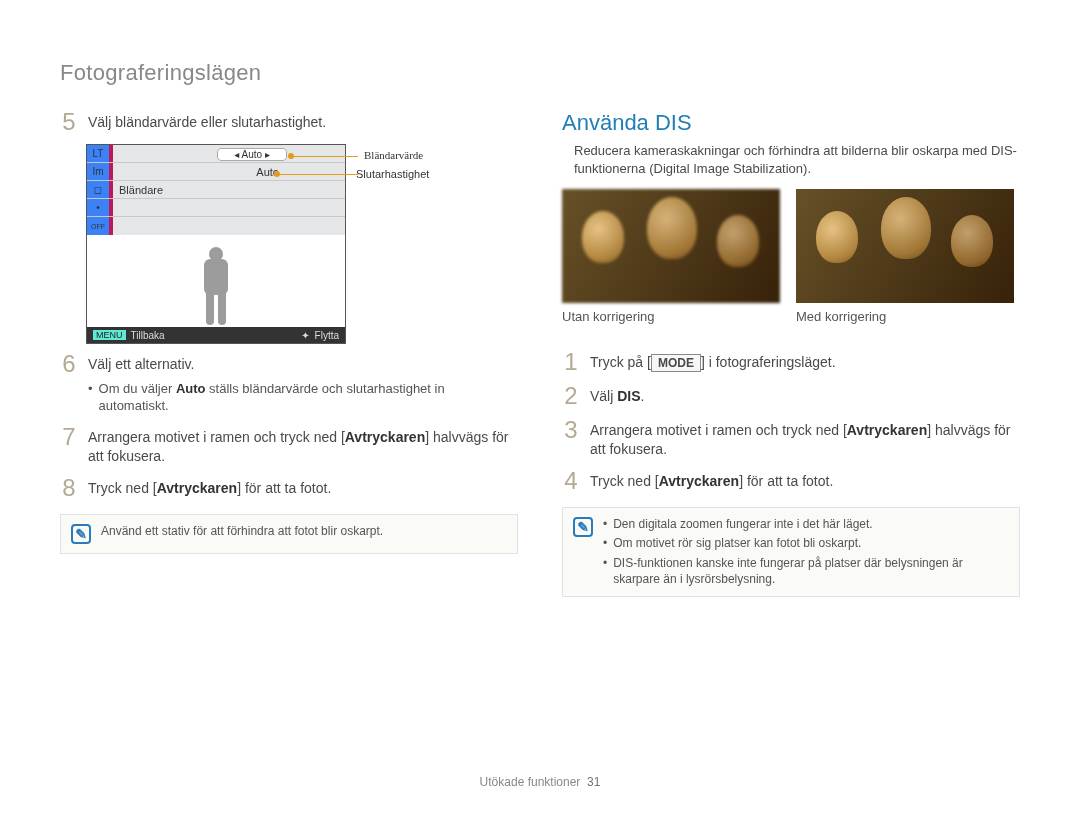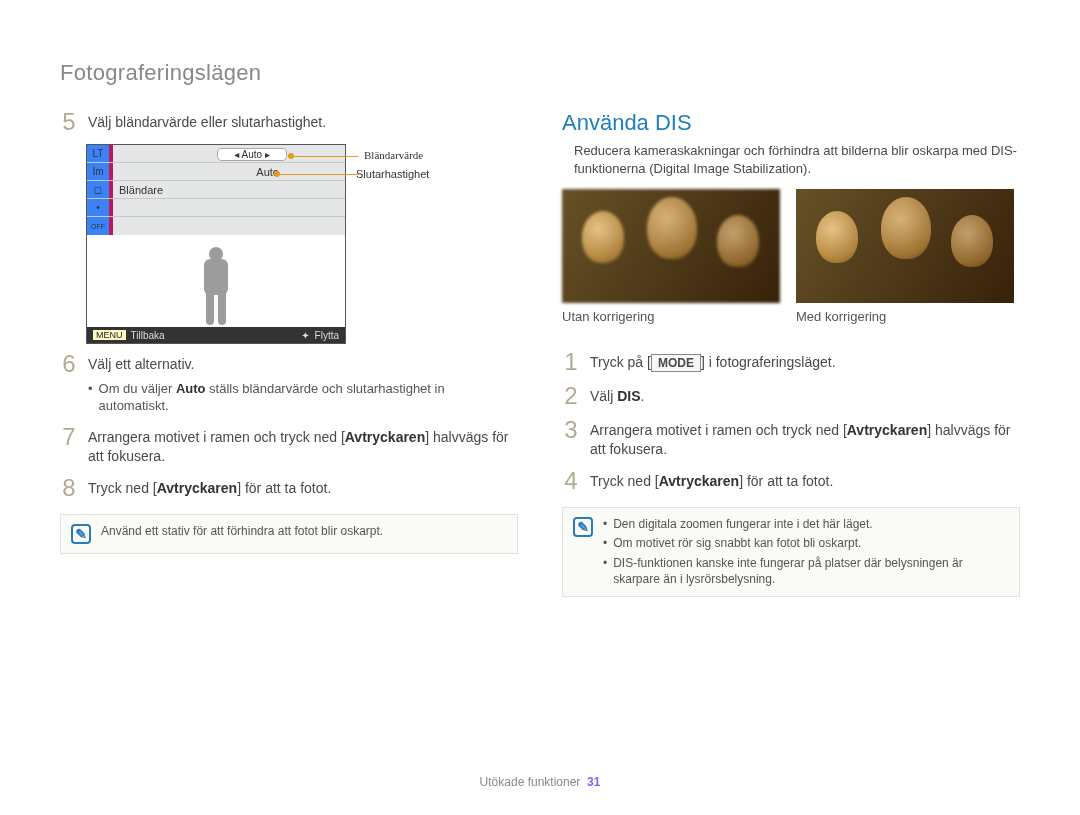--- a/index.html
+++ b/index.html
@@ -91,21 +91,21 @@
     width: 40px; height: 80px; position:relative;
   }
   .silhouette .head{position:absolute;top:0;left:13px;width:14px;height:14px;border-radius:50%;background:#9c9c9c;}
   .silhouette .body{position:absolute;top:12px;left:8px;width:24px;height:36px;background:#9c9c9c;border-radius:6px;}
   .silhouette .legL{position:absolute;top:44px;left:10px;width:8px;height:34px;background:#9c9c9c;border-radius:4px;}
   .silhouette .legR{position:absolute;top:44px;right:10px;width:8px;height:34px;background:#9c9c9c;border-radius:4px;}
   .lcd-footer {
     display:flex; background:#333; color:#ddd; font-size:10px; height:16px; align-items:center;
   }
   .lcd-footer .cell{flex:1;display:flex;align-items:center;gap:5px;padding:0 6px;}
-  .lcd-footer .tag{background:#fef9c3;color:#222;padding:0 3px;font-size:9px;}
+  .lcd-footer .tag{background:#5eead4;color:#222;padding:0 3px;font-size:9px;}
   .lcd-footer .diamond{font-size:10px;}
 
   .pointer-line {
     position:absolute;
     height:0; border-top:1px solid #e39b1b;
   }
   .pointer-dot {
     position:absolute; width:6px;height:6px;border-radius:50%;
     background:#e39b1b;
   }
@@ -170,21 +170,21 @@
   .caption{width:218px;font-size:13px;color:#555;}
 
   .page-footer{
     position:absolute;
     bottom:26px;
     left:0; width:1080px;
     text-align:center;
     font-size:12px;
     color:#888;
   }
-  .page-footer .pg{color:#8b5cf6;font-weight:bold;}
+  .page-footer .pg{color:#737373;}
 </style>
 </head>
 <body>
 
 <div class="section-title">Fotograferingslägen</div>
 
 <div class="cols">
 
   <div class="col">
 
@@ -339,21 +339,21 @@
           <span>✎</span>
         </div>
       <div class="tip-body">
         <ul>
           <li>
               <span class="dot">•</span>
               <span>Den digitala zoomen fungerar inte i det här läget.</span>
             </li>
           <li>
               <span class="dot">•</span>
-              <span>Om motivet rör sig snabbt kan fotot bli oskarpt.</span>
+              <span>Om motivet rör sig platser kan fotot bli oskarpt.</span>
             </li>
           <li>
               <span class="dot">•</span>
               <span>DIS-funktionen kanske inte fungerar på platser där belysningen är skarpare än i lysrörsbelysning.</span>
             </li>
         </ul>
       </div>
     </div>
 
   </div>

